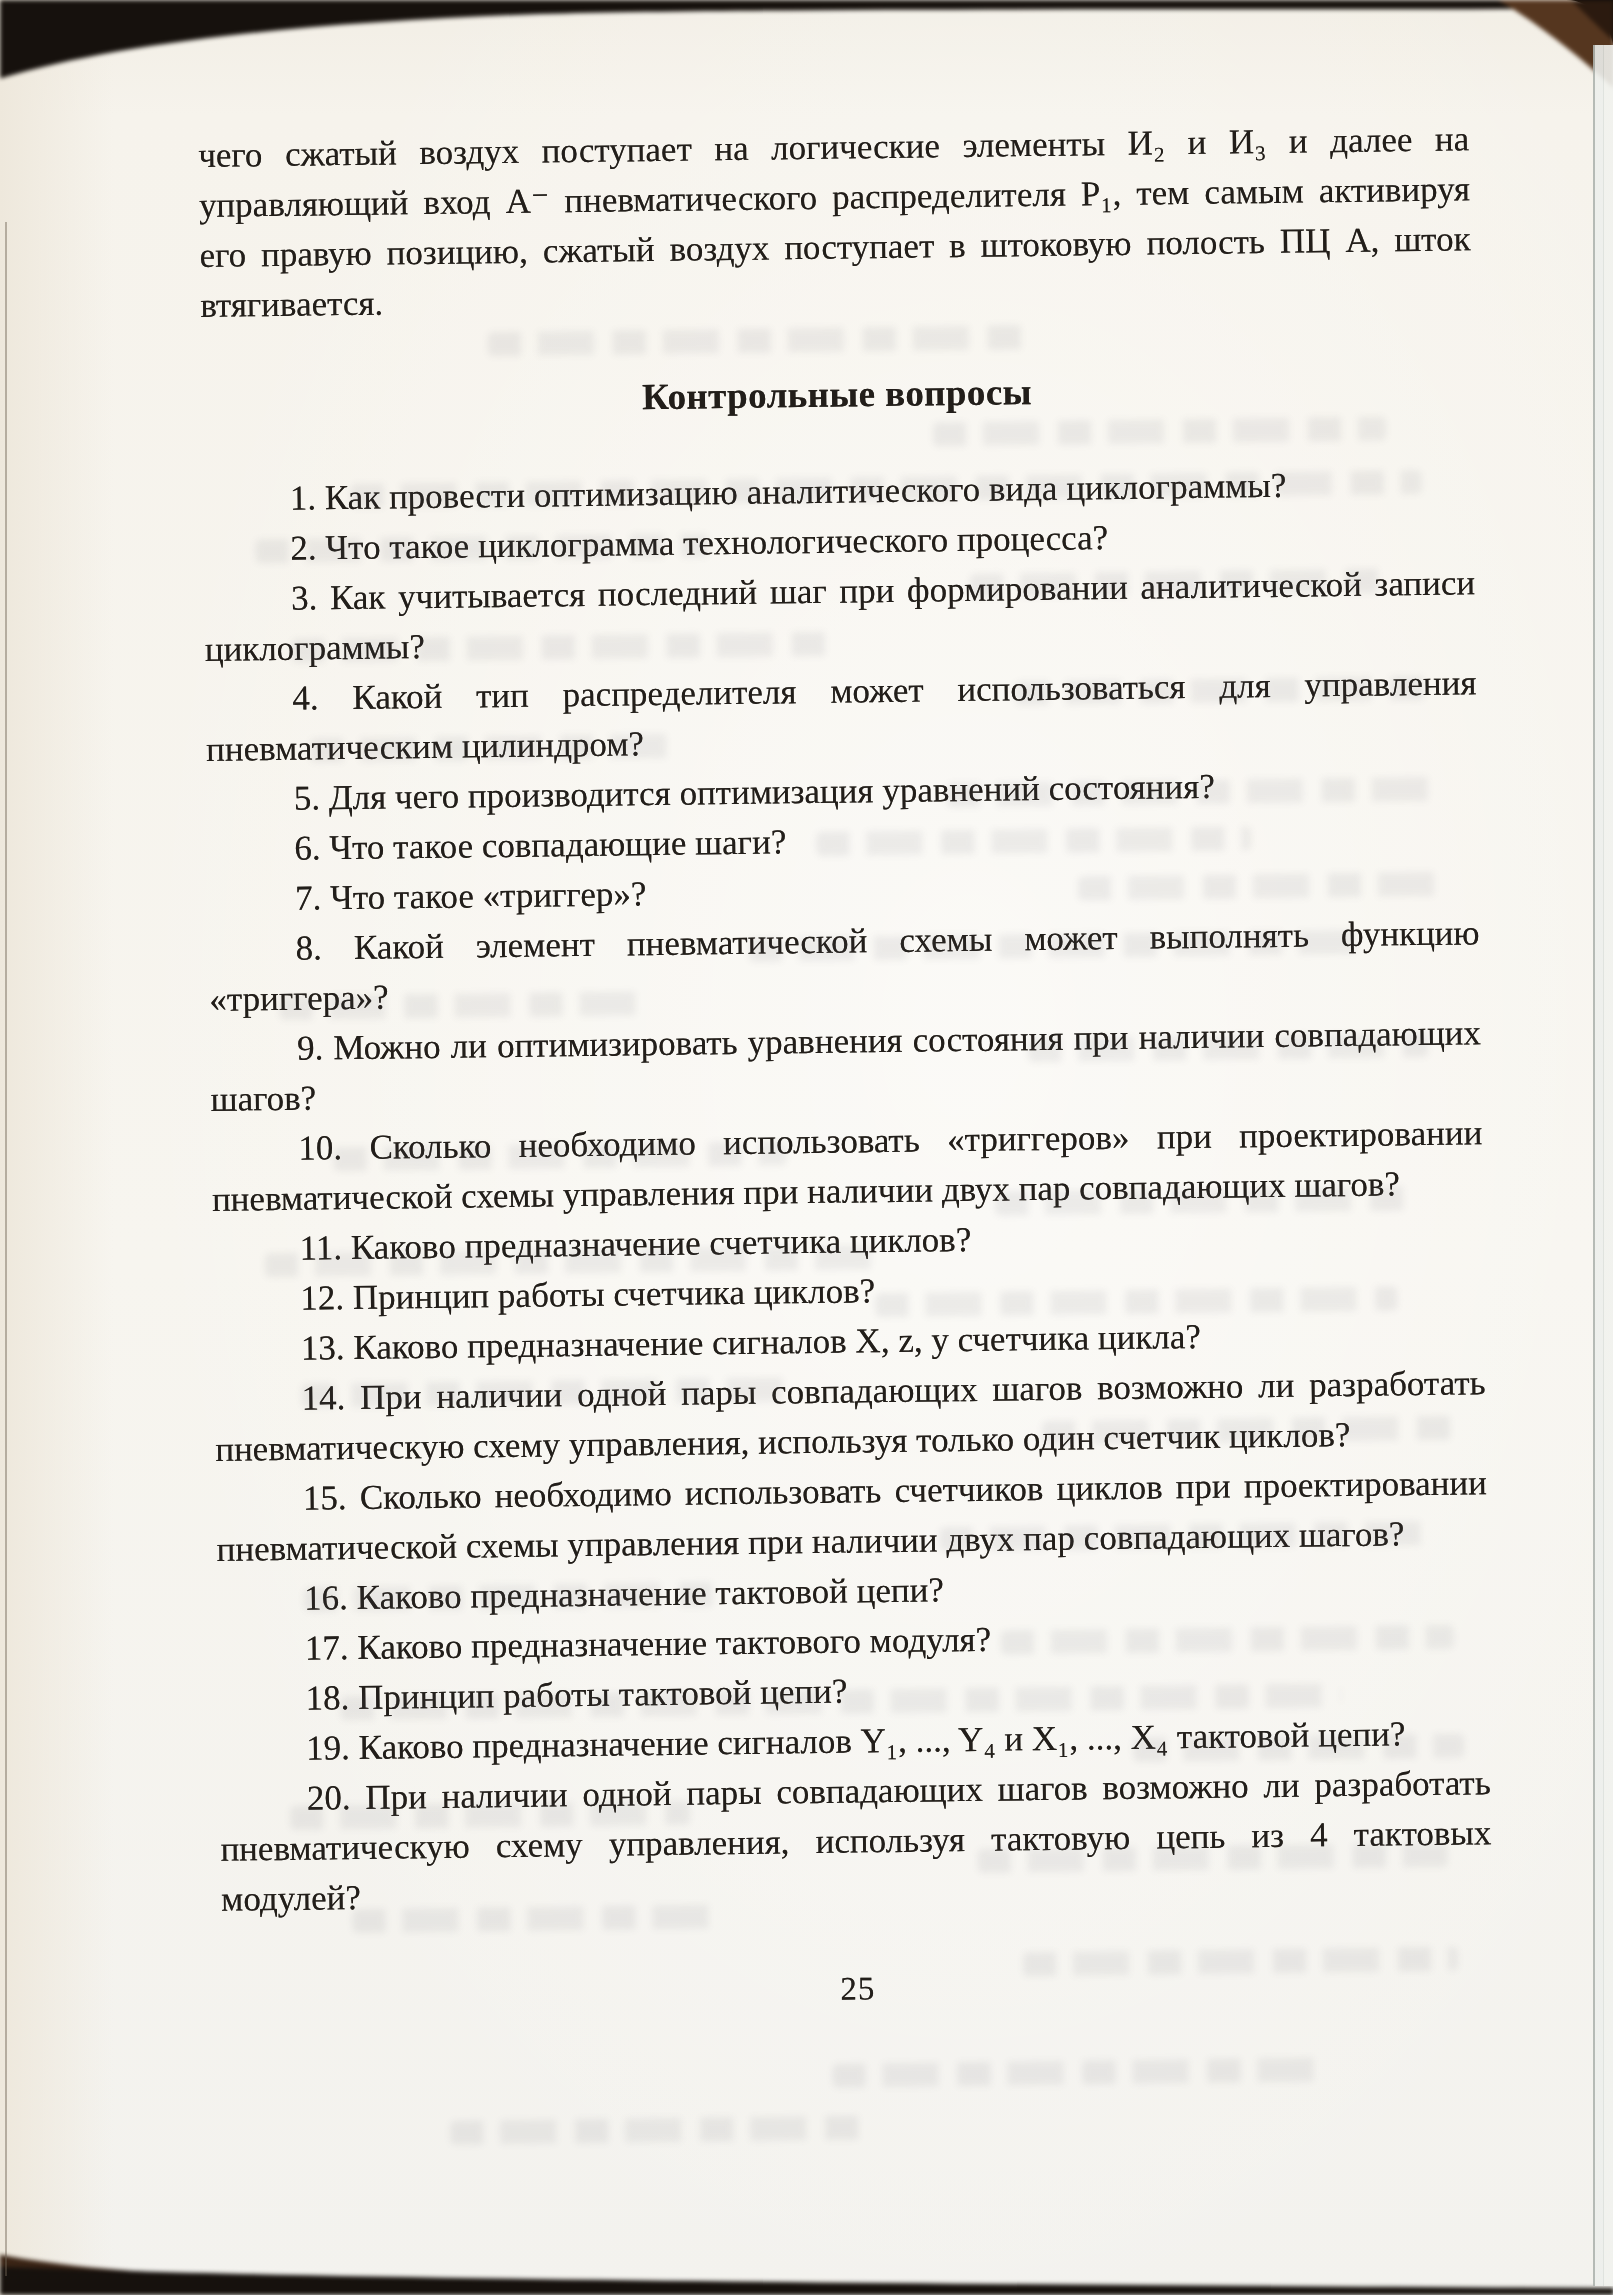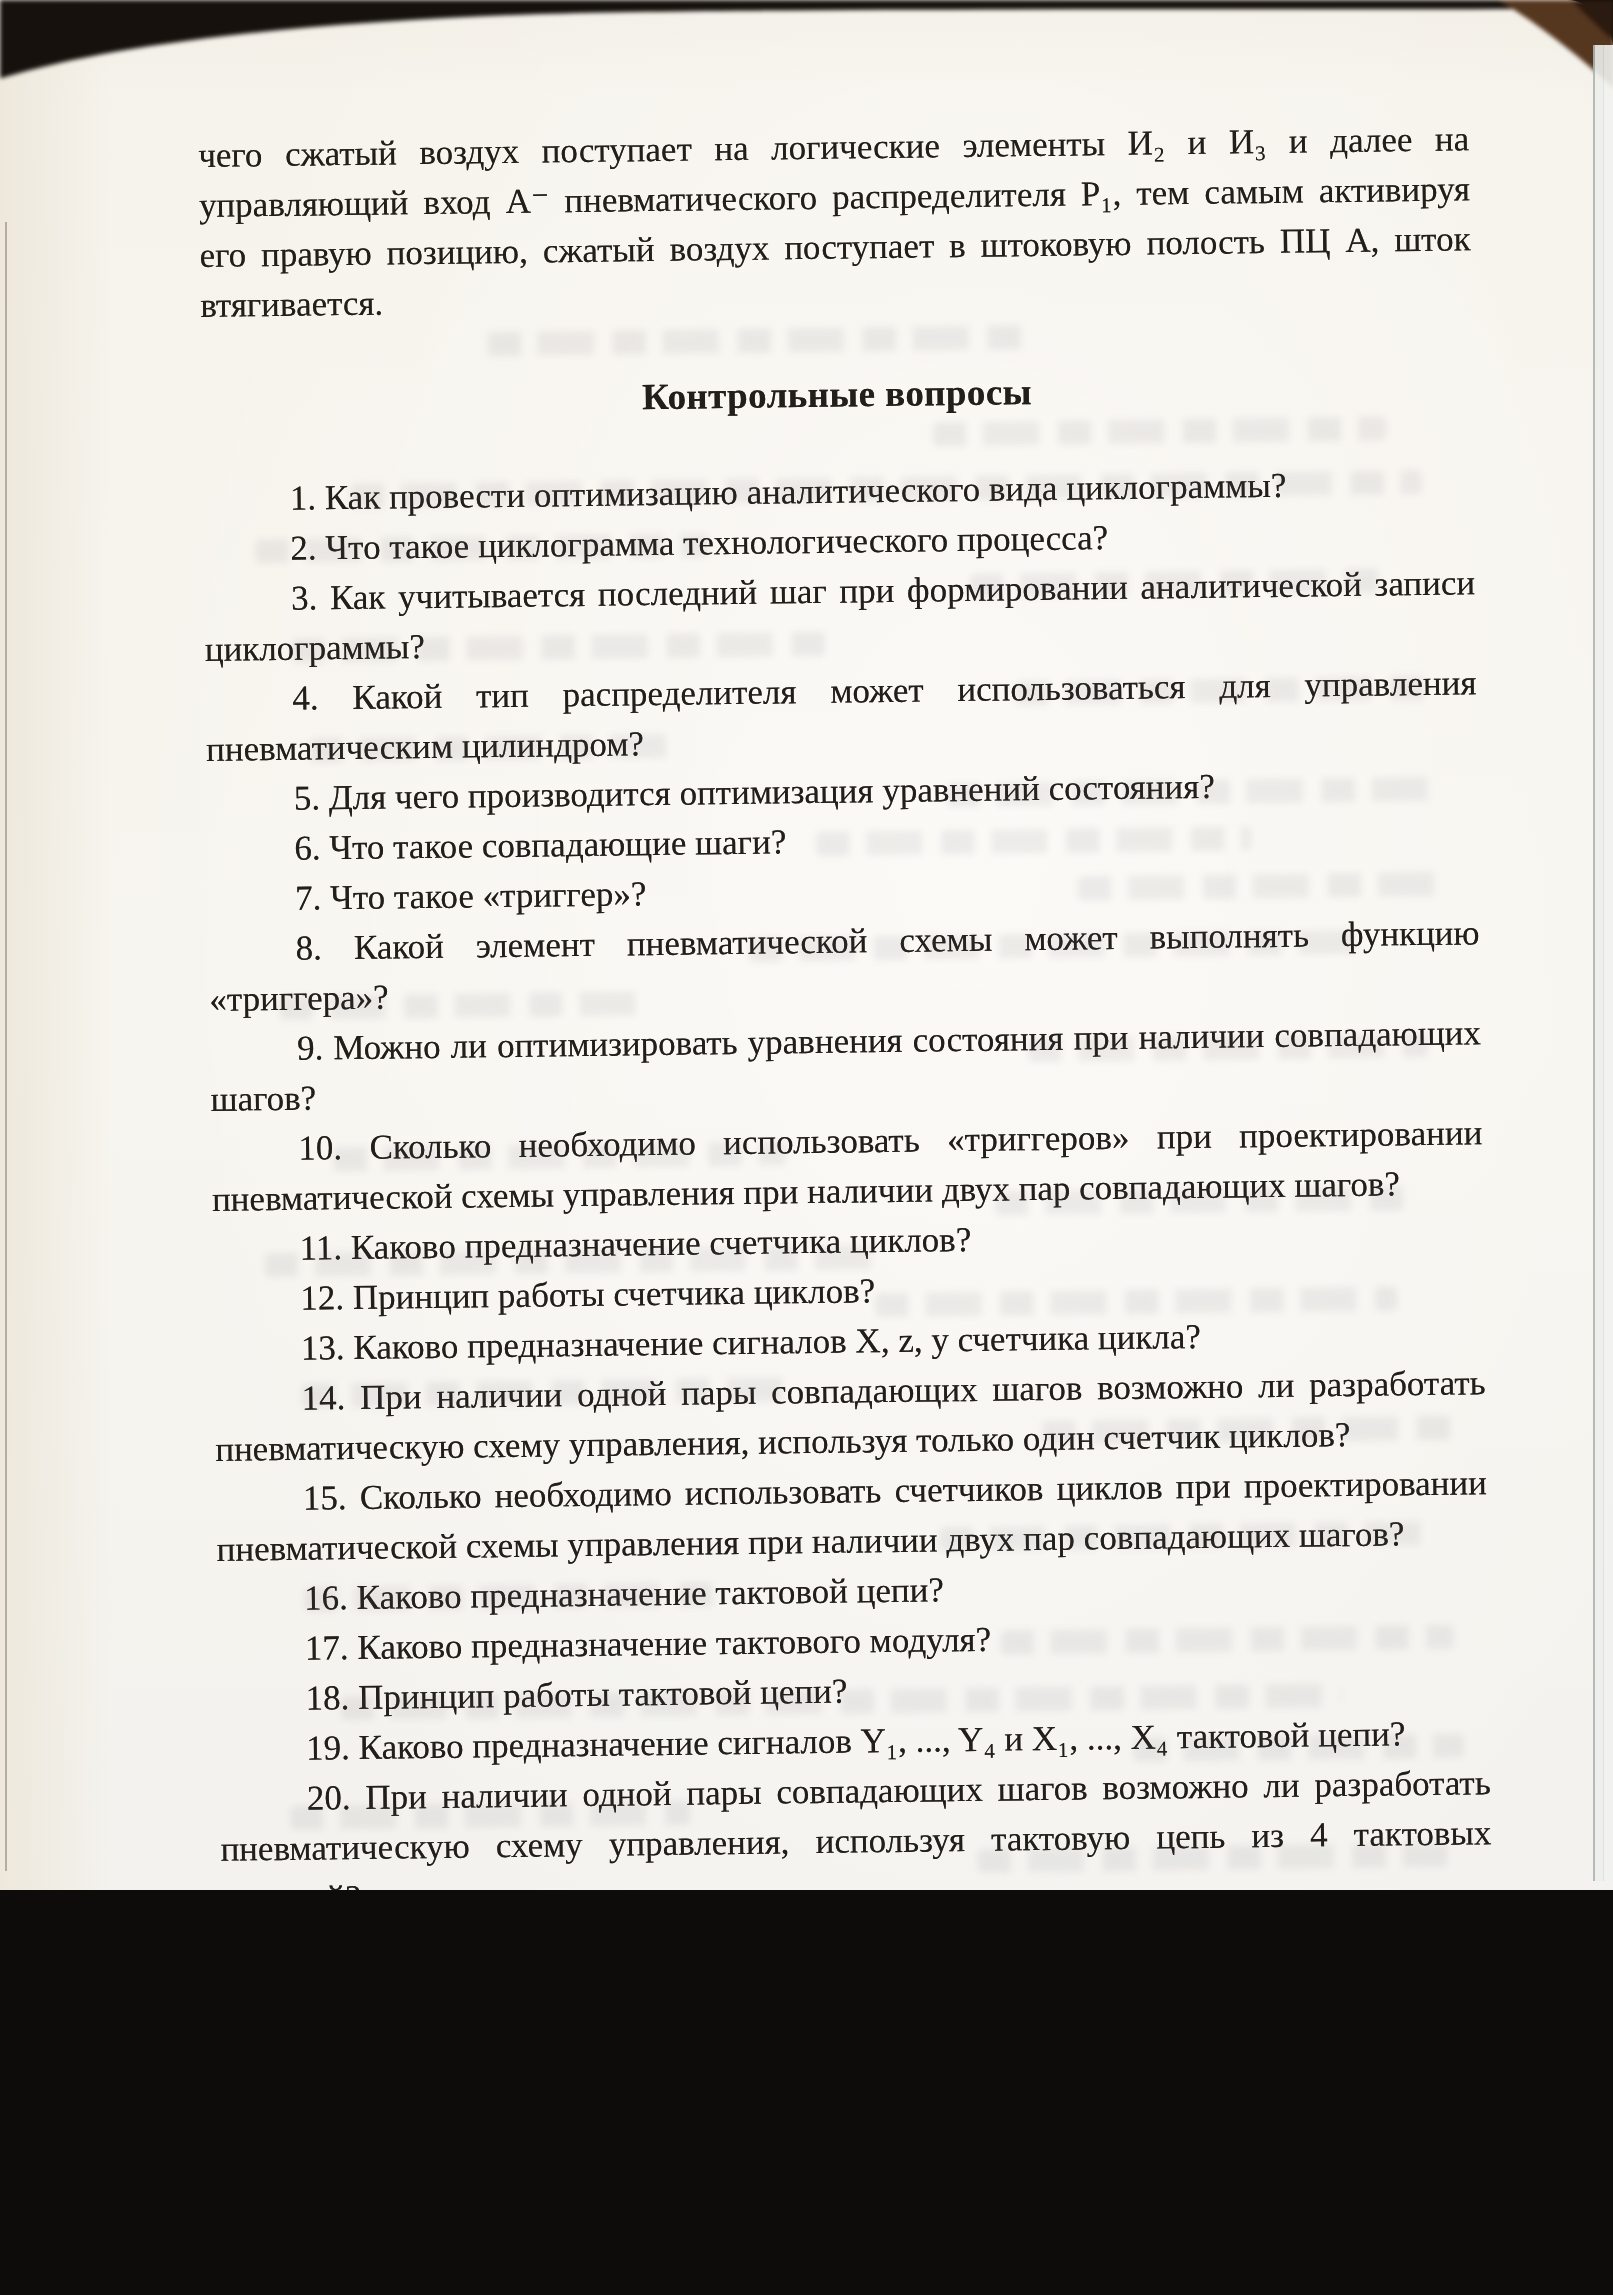--- a/index.html
+++ b/index.html
@@ -9,21 +9,21 @@
     --corner-brown:#55361f;
     --stack:#edefec;
   }
   html,body{
     margin:0;padding:0;
     width:1614px;height:2295px;
     background:#0e0c0a;
     overflow:hidden;
     font-family:"Liberation Serif","DejaVu Serif",serif;
   }
-  .scan{position:relative;width:1614px;height:1890px;overflow:hidden;}
+  .scan{position:relative;width:1614px;height:2295px;overflow:hidden;}
 
   
   .paper{
     position:absolute;inset:0;
     background:
       linear-gradient(90deg, #eee8dc 0px, rgba(246,243,236,0) 113px),
       radial-gradient(1219px 1915px at 60% 45%, rgba(255,255,255,.5), rgba(255,255,255,0) 70%),
       linear-gradient(180deg, #f2eee5 0%, var(--paper) 5%, #f7f5ef 55%, #f3f2ee 100%);
     border-top-right-radius:48px 57px;
   }

